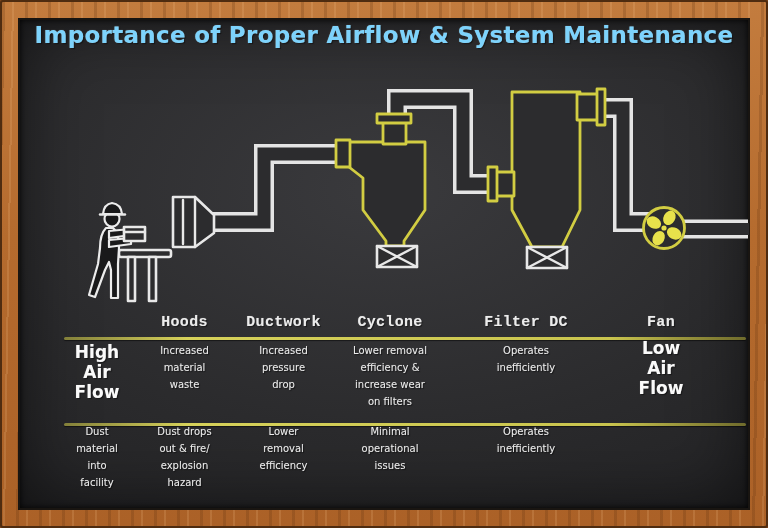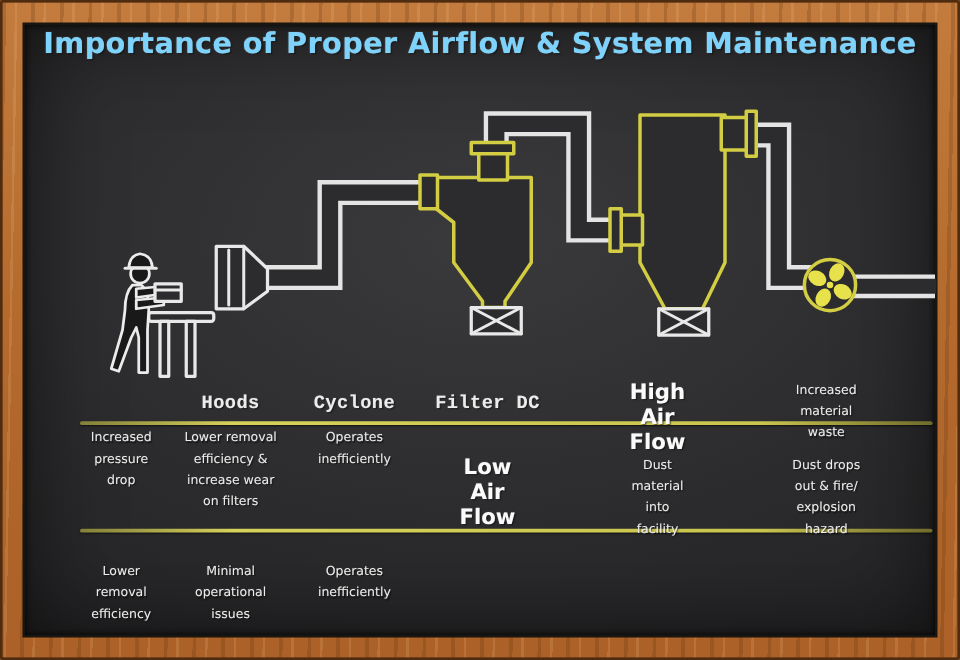--- a/index.html
+++ b/index.html
@@ -61,21 +61,21 @@
   .rowlabel{
     font-weight:bold;font-size:17px;line-height:20px;text-align:center;
     white-space:pre-line;color:#fafafa;
     text-shadow:0 0 1px rgba(255,255,255,.4), 1px 1px 1px rgba(0,0,0,.6);
   }
   .td{
     font-size:10px;line-height:17px;text-align:center;white-space:pre-line;
     text-shadow:0 0 1px rgba(255,255,255,.25), 1px 1px 1px rgba(0,0,0,.6);
   }
   .r1{padding-top:4px;}
-  .r2{padding-top:26px;}
+  .r2{padding-top:0;}
 </style>
 </head>
 <body>
 
 <div class="frame">
   <div class="board"></div>
 </div>
 
 <h1 class="title">Importance of Proper Airflow &amp; System Maintenance</h1>
 
@@ -157,22 +157,24 @@
     <path class="chalkWl" d="M 124 232 H 145"></path>
   </g>
 </svg>
 
 <div class="divider" id="divider-1"></div>
 <div class="divider" id="divider-2"></div>
 
 <div class="tbl">
   <div class="th"></div>
   <div class="th">Hoods</div>
+  <div class="th">Ductwork</div>
   <div class="th">Cyclone</div>
   <div class="th">Filter DC</div>
+  <div class="th">Fan</div>
 
   <div class="rowlabel r1">High
 Air
 Flow</div>
   <div class="td r1">Increased
 material
 waste</div>
   <div class="td r1">Increased
 pressure
 drop</div>

